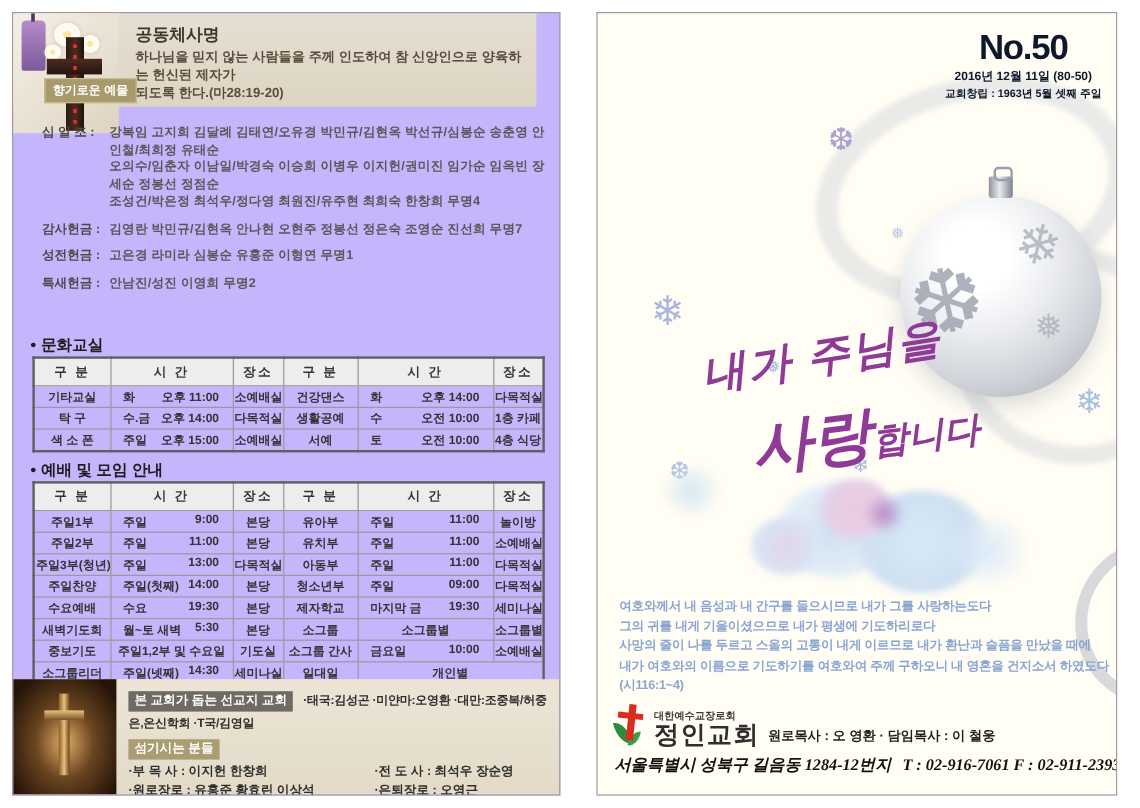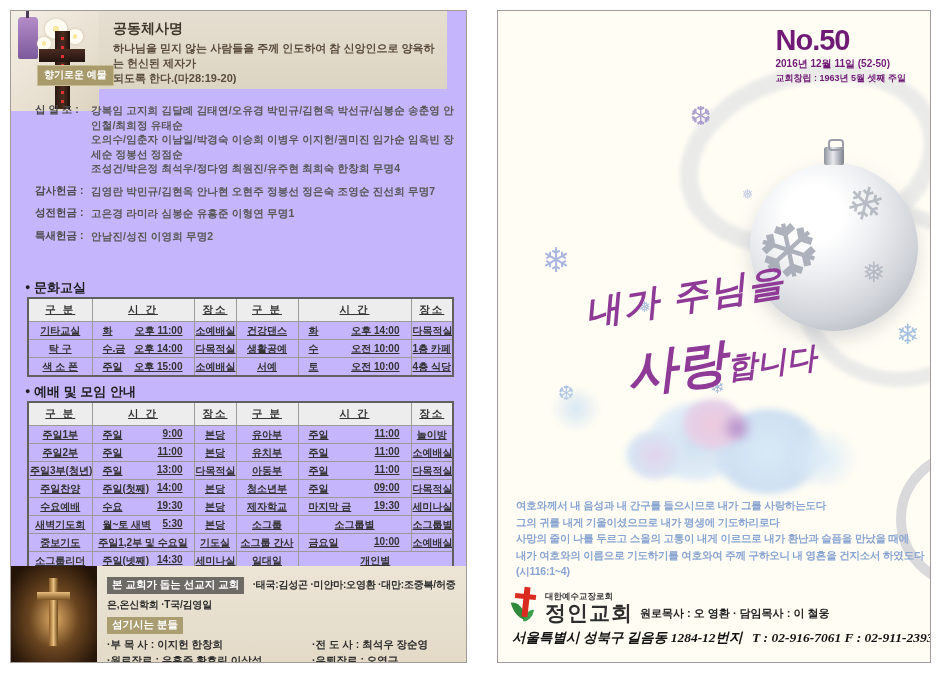--- a/index.html
+++ b/index.html
@@ -30,41 +30,41 @@
   .off-label{flex:0 0 56px;font-size:10.5px;font-weight:bold;color:#4a4a4a;white-space:pre;}
   .off-lines{flex:1;}
   .off-lines div{font-size:10.5px;font-weight:bold;color:#585858;line-height:14.5px;letter-spacing:.2px;}
   .off-extra{margin-left:64px;}
 
   .sec-title{position:absolute;left:14px;font-size:13px;font-weight:bold;color:#1d1d1d;}
   .sec-title .bullet{font-size:9px;vertical-align:2px;}
   .t1{top:268px;text-align:right;} .t2{top:372px;}
 
   table.sched{position:absolute;left:16px;border-collapse:collapse;width:425px;table-layout:fixed;
-    font-size:10px;font-weight:bold;color:#333;text-decoration:underline;}
+    font-size:10px;font-weight:bold;color:#333;}
   table.sched.c-table{top:286px;} table.sched.w-table{top:390px;}
   table.sched th{background:#ededed;border:1px solid #9a9a9a;height:20px;font-size:10.5px;letter-spacing:2px;}
   table.sched td{border:1px solid #9a9a9a;height:17px;text-align:center;padding:0 1px;overflow:hidden;white-space:nowrap;}
   table.sched{border:2px solid #606060;}
   .cell-sched{display:flex;justify-content:space-between;padding:0 10px 0 9px;}
   .cell-sched .day{text-align:left;} .cell-sched .tm{text-align:right;}
 
   .lp-footer{position:absolute;left:0;bottom:0;width:455px;height:96px;background:linear-gradient(180deg,#ece5d6,#e3dac7);}
   .lp-footer-art{position:absolute;left:0;top:0;width:86px;height:96px;background:radial-gradient(ellipse at 50% 55%,#c89858 0 8%,#6a4520 40%,#241408 85%);}
   .cross-gold{position:absolute;left:38px;top:12px;width:9px;height:68px;background:linear-gradient(90deg,#8a5c24,#e8c080 50%,#6a4518);}
   .cross-gold:before{content:"";position:absolute;left:-12px;top:14px;width:33px;height:8px;background:linear-gradient(180deg,#e8c080,#7a5220);}
   .lp-footer-body{position:absolute;left:96px;top:8px;width:352px;}
   .badge-dark{display:inline-block;background:#6e6a66;color:#fff;font-size:10.5px;font-weight:bold;padding:1px 5px 2px;margin-right:4px;}
   .badge-tan{display:inline-block;background:#ab9d72;color:#fff;font-size:10.5px;font-weight:bold;padding:1px 5px 2px;margin:5px 0 3px;}
   .missions-line{font-size:10px;font-weight:bold;color:#2e2e2e;letter-spacing:-.2px;}
   .serv-row{display:flex;font-size:10.5px;font-weight:bold;color:#2e2e2e;line-height:15.5px;}
   .serv-row .sl{flex:0 0 205px;white-space:pre;} .serv-row .sr{flex:1;white-space:pre;}
 
   
-  .issue{position:absolute;right:24px;top:14px;text-align:left;color:#701a75;}
+  .issue{position:absolute;right:12px;top:14px;text-align:center;color:#0f172a;}
   .issue-no{font-size:29px;font-weight:bold;letter-spacing:-1px;line-height:30px;}
   .issue-date{font-size:10px;font-weight:bold;margin-top:2px;}
   .issue-founded{font-size:9px;font-weight:bold;margin-top:1px;}
 
   .ribbon{position:absolute;border-radius:50%;filter:blur(2px);}
   .rb1{left:180px;top:55px;width:230px;height:150px;border:18px solid rgba(208,210,219,.45);transform:rotate(-14deg);}
   .rb2{left:295px;top:195px;width:170px;height:150px;border:15px solid rgba(203,206,216,.40);transform:rotate(18deg);}
   .ring-br{position:absolute;left:398px;top:438px;width:120px;height:120px;border-radius:50%;border:10px solid rgba(185,188,198,.55);}
 
   .ball{position:absolute;left:252px;top:152px;width:168px;height:168px;border-radius:50%;
@@ -416,21 +416,21 @@
 </div>
 
 <div class="page page-right">
 
   <div class="ribbon rb1"></div>
   <div class="ribbon rb2"></div>
   <div class="ring-br"></div>
 
   <div class="issue">
     <div class="issue-no">No.50</div>
-    <div class="issue-date">2016년 12월 11일 (52-50)</div>
+    <div class="issue-date">2016년 12월 11일 (80-50)</div>
     <div class="issue-founded">교회창립 : 1963년 5월 셋째 주일</div>
   </div>
 
   <div class="flake" style="left:192px;top:92px;font-size:26px;color:#9a8cc8;opacity:.8;">❆</div>
   <div class="flake" style="left:44px;top:232px;font-size:34px;color:#8f9fd8;opacity:.75;">❄</div>
   <div class="flake" style="left:140px;top:288px;font-size:15px;color:#98b0dc;opacity:.85;">❅</div>
   <div class="flake" style="left:398px;top:310px;font-size:28px;color:#7fa8d8;opacity:.7;">❄</div>
   <div class="flake" style="left:60px;top:372px;font-size:20px;color:#9bb4de;opacity:.8;">❆</div>
   <div class="flake" style="left:212px;top:368px;font-size:17px;color:#8fa8d8;opacity:.8;">❄</div>
   <div class="flake" style="left:244px;top:176px;font-size:14px;color:#aab8e0;opacity:.7;">❅</div>

